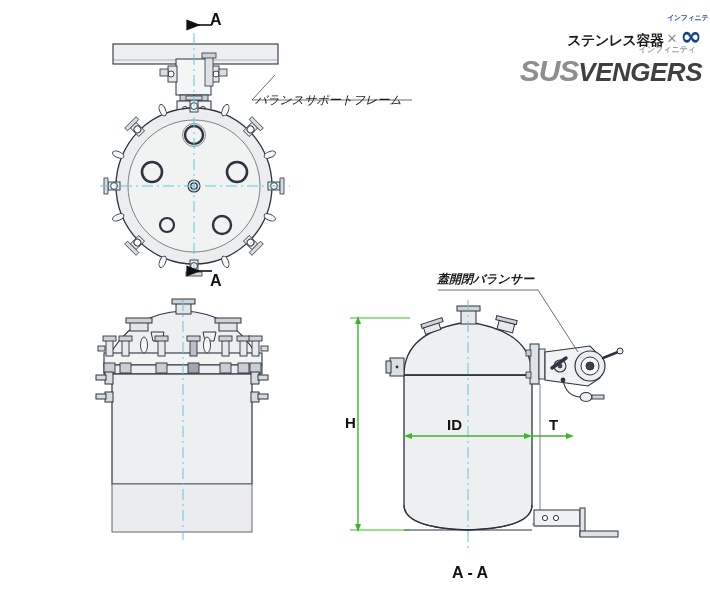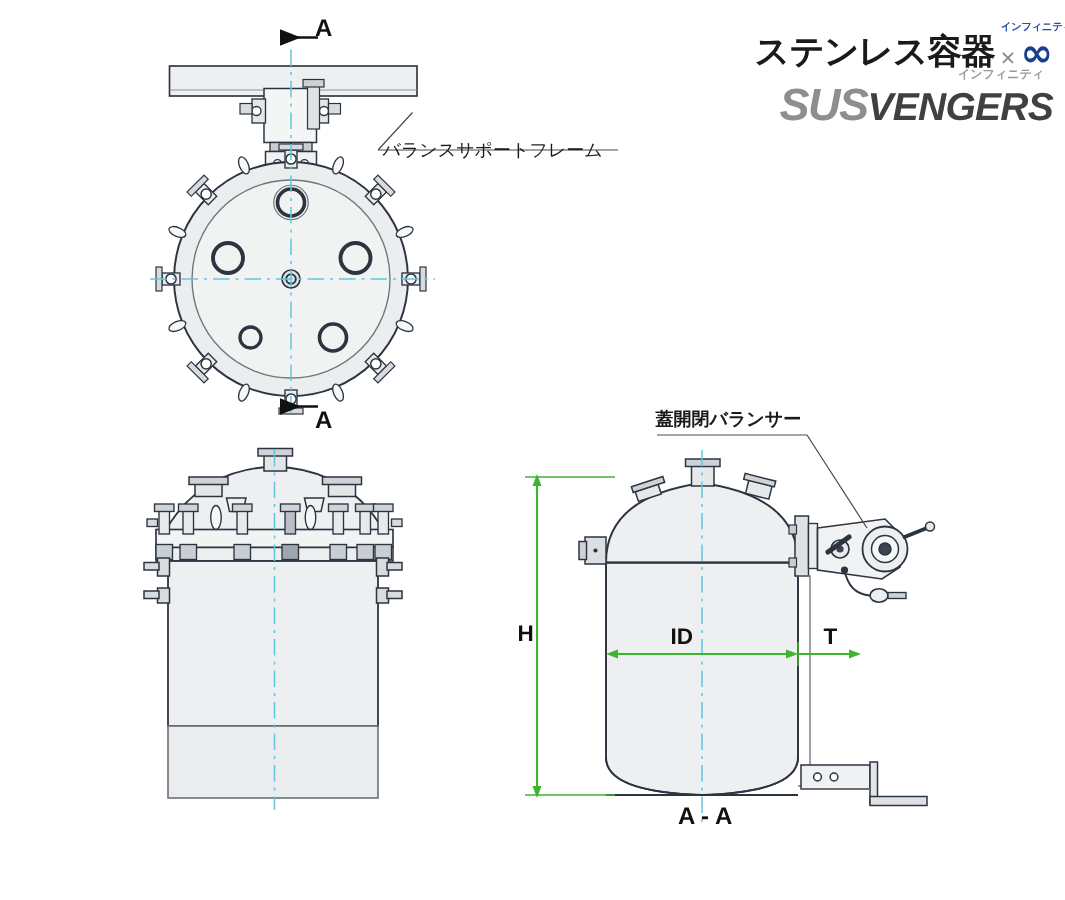--- a/index.html
+++ b/index.html
@@ -32,21 +32,21 @@
   .brand-line1 {
     display: flex;
     align-items: flex-end;
     justify-content: flex-end;
     gap: 2px;
     line-height: 1;
   }
   .brand-jp {
     font-family: "DejaVu Sans", sans-serif;
     font-weight: bold;
-    font-size: 23px;
+    font-size: 14px;
     letter-spacing: -0.5px;
     color: #1a1a1a;
   }
   .brand-x {
     font-size: 13px;
     font-weight: bold;
     color: #8c8c8c;
     padding: 0 1px 2px 1px;
   }
   .inf-wrap {
@@ -105,20 +105,21 @@
     font-size: 26px;
     color: #404040;
     letter-spacing: -0.5px;
   }
   .anno {
     position: absolute;
     font-family: "DejaVu Sans", sans-serif;
     font-size: 12px;
     color: #1a1a1a;
     white-space: nowrap;
+    font-style: italic;
   }
   .anno-bold { font-weight: bold; }
   .mark {
     position: absolute;
     font-family: "Liberation Sans", sans-serif;
     font-size: 16px;
     font-weight: bold;
     color: #111;
   }
   .dim-label {
@@ -452,13 +453,13 @@
 <div class="anno" style="left:255px; top:92px;">バランスサポートフレーム</div>
 
 <div class="anno anno-bold" style="left:437px; top:271px;">蓋開閉バランサー</div>
 
 <div class="dim-label" style="left:345px; top:414px;">H</div>
 
 <div class="dim-label" style="left:447px; top:416px;">ID</div>
 
 <div class="dim-label" style="left:549px; top:416px;">T</div>
 
-<div class="mark" style="left:452px; top:536px;text-align:center;">A - A</div>
+<div class="mark" style="left:452px; top:564px;text-align:center;">A - A</div>
 
 </body></html>

